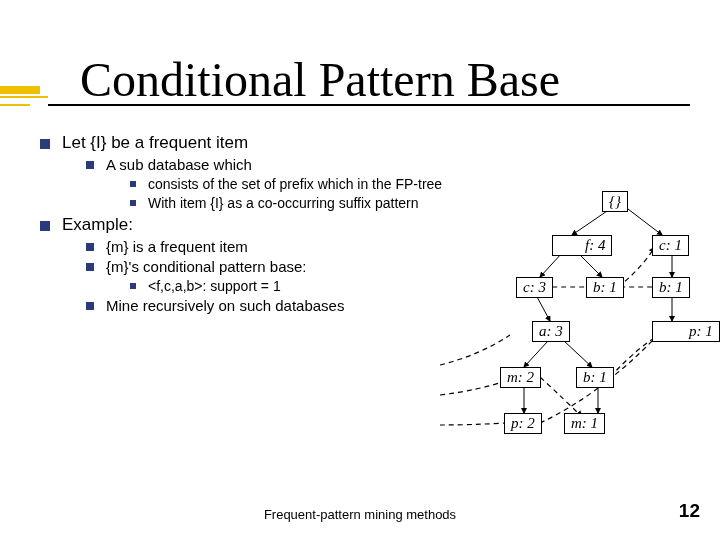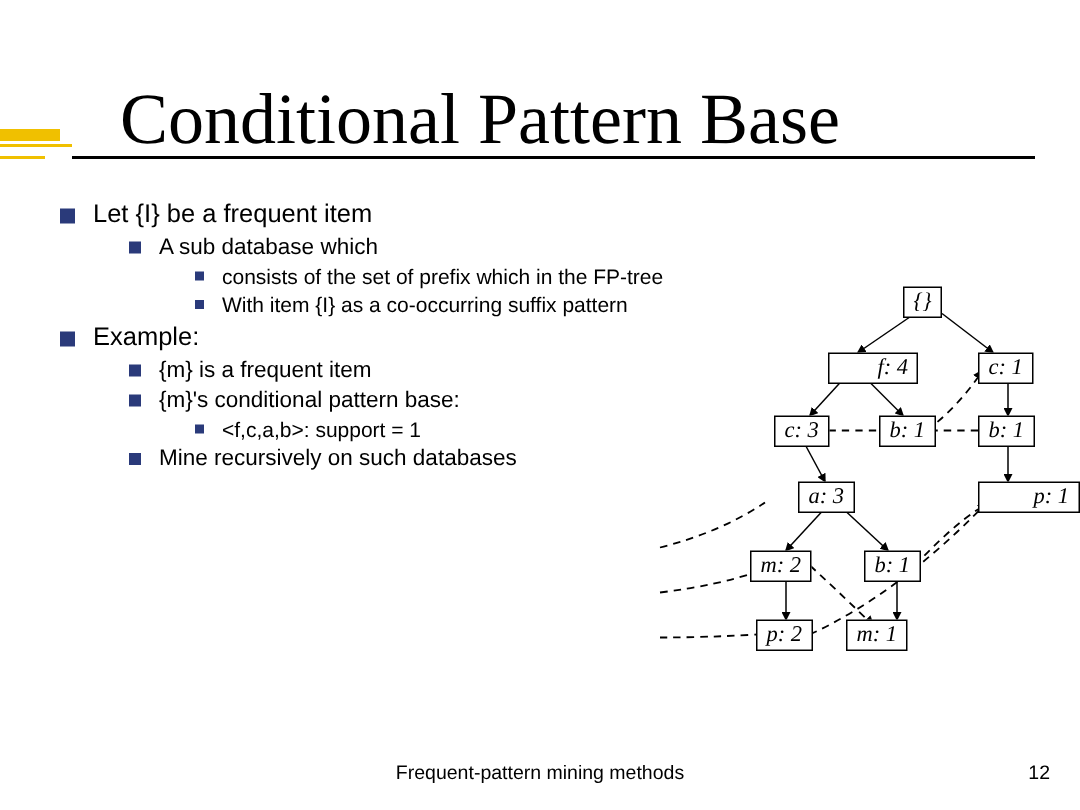--- a/index.html
+++ b/index.html
@@ -64,21 +64,22 @@
     position: absolute;
     bottom: 18px;
     width: 100%;
     text-align: center;
     font-size: 13px;
   }
   .pagenum {
     position: absolute;
     bottom: 18px;
     right: 20px;
-    font-size: 13px;
+    font-size: 19px;
+    font-weight: bold;
   }
   
   .tree {
     position: absolute;
     top: 195px;
     left: 480px;
     width: 220px;
     height: 280px;
   }
   .node {

